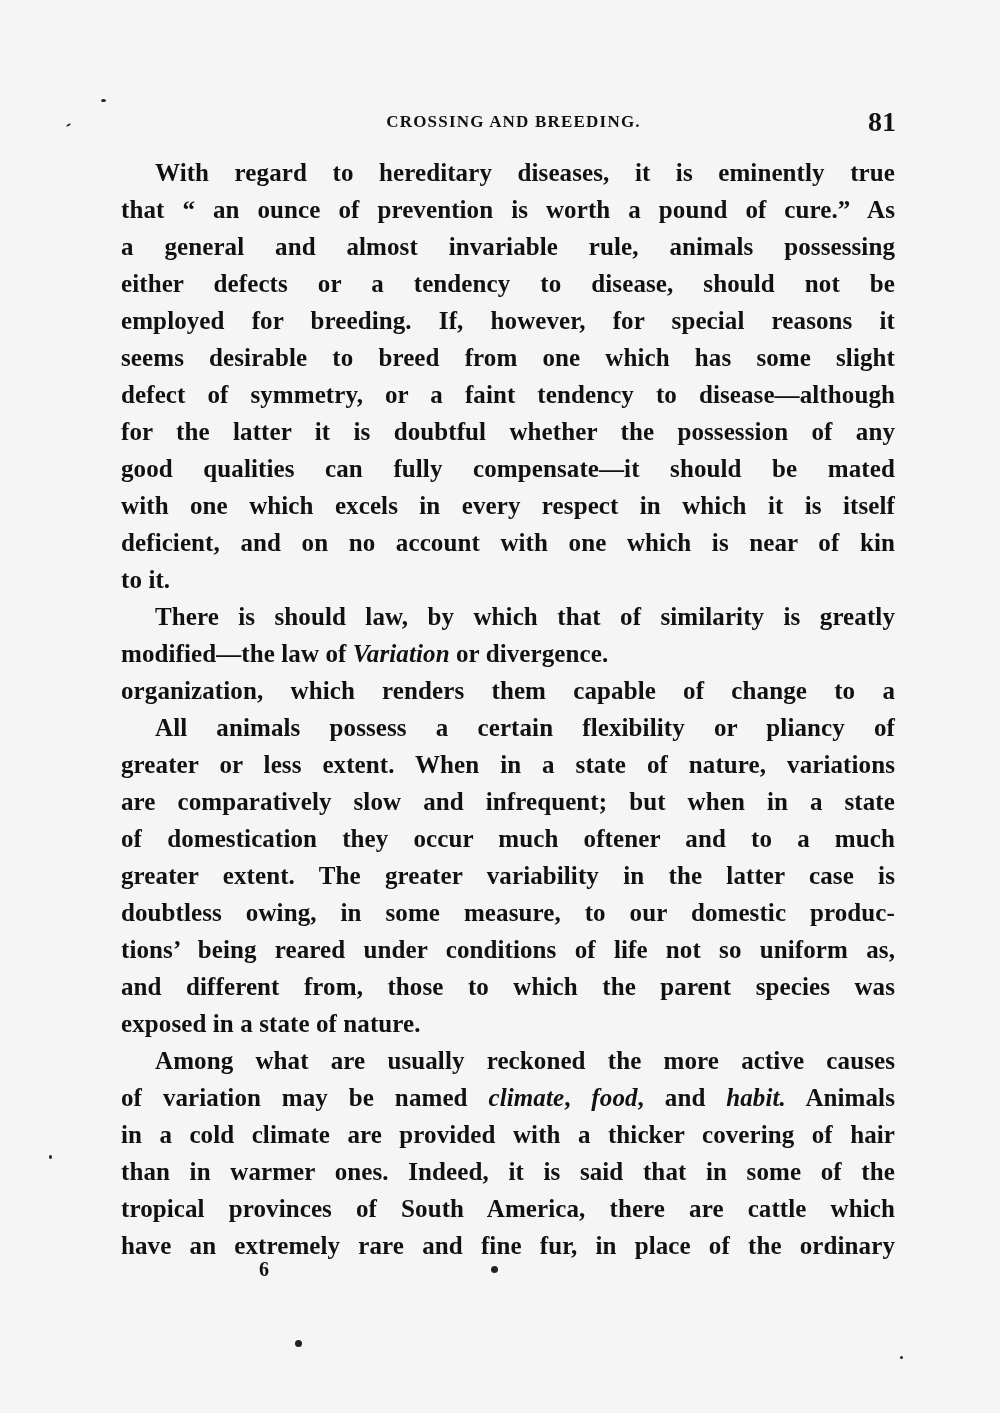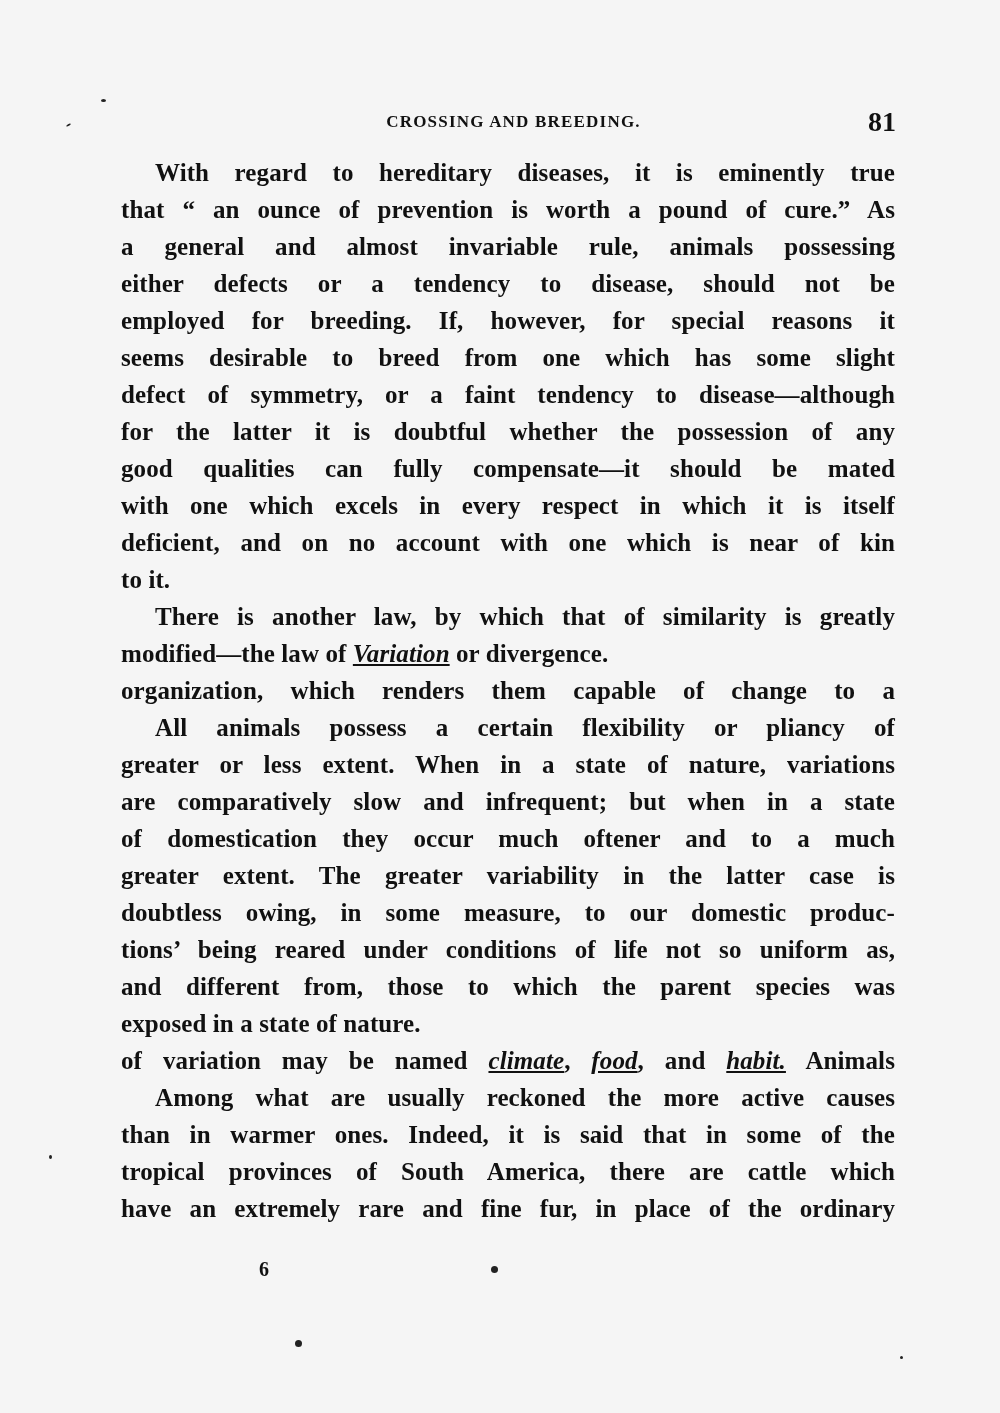--- a/index.html
+++ b/index.html
@@ -60,21 +60,21 @@
       text-align: justify;
       text-align-last: justify;
       letter-spacing: 0.1px;
     }
     .line.last {
       text-align-last: left;
     }
     .line.indent {
       padding-left: 34px;
     }
-    .line i { font-style: italic; text-decoration: underline; }
+    .line i { font-style: italic; }
     .signature {
       position: absolute;
       top: 1258px;
       left: 243px;
       font-size: 20px;
       font-weight: bold;
     }
     .speck {
       position: absolute;
       background: #222;
@@ -99,36 +99,37 @@
     <div class="line">either defects or a tendency to disease, should not be</div>
     <div class="line">employed for breeding.  If, however, for special reasons it</div>
     <div class="line">seems desirable to breed from one which has some slight</div>
     <div class="line">defect of symmetry, or a faint tendency to disease—although</div>
     <div class="line">for the latter it is doubtful whether the possession of any</div>
     <div class="line">good qualities can fully compensate—it should be mated</div>
     <div class="line">with one which excels in every respect in which it is itself</div>
     <div class="line">deficient, and on no account with one which is near of kin</div>
     <div class="line last">to it.</div>
 
-    <div class="line indent">There is another law, by which that of similarity is greatly</div>
+    <div class="line indent">There is should law, by which that of similarity is greatly</div>
     <div class="line last"><span>modified—the law of </span><i>Variation</i><span> or divergence.</span></div>
 
     <div class="line">organization, which renders them capable of change to a</div>
     <div class="line indent">All animals possess a certain flexibility or pliancy of</div>
     <div class="line">greater or less extent.  When in a state of nature, variations</div>
     <div class="line">are comparatively slow and infrequent; but when in a state</div>
     <div class="line">of domestication they occur much oftener and to a much</div>
     <div class="line">greater extent.  The greater variability in the latter case is</div>
     <div class="line">doubtless owing, in some measure, to our domestic produc-</div>
     <div class="line">tions’ being reared under conditions of life not so uniform as,</div>
     <div class="line">and different from, those to which the parent species was</div>
     <div class="line last">exposed in a state of nature.</div>
 
+    <div class="line indent">Among what are usually reckoned the more active causes</div>
     <div class="line"><span>of variation may be named </span><i>climate</i><span>, </span><i>food</i><span>, and </span><i>habit.</i><span>  Animals</span></div>
-    <div class="line indent">Among what are usually reckoned the more active causes</div>
+    <div class="line">in a cold climate are provided with a thicker covering of hair</div>
     <div class="line">than in warmer ones.  Indeed, it is said that in some of the</div>
     <div class="line">tropical provinces of South America, there are cattle which</div>
     <div class="line">have an extremely rare and fine fur, in place of the ordinary</div>
   </div>
 
   <div class="signature">6</div>
 
   <div class="speck" style="left:475px;top:1266px;width:7px;height:7px;"></div>
   <div class="speck" style="left:279px;top:1340px;width:7px;height:7px;"></div>
   <div class="speck" style="left:85px;top:99px;width:5px;height:3px;"></div>

